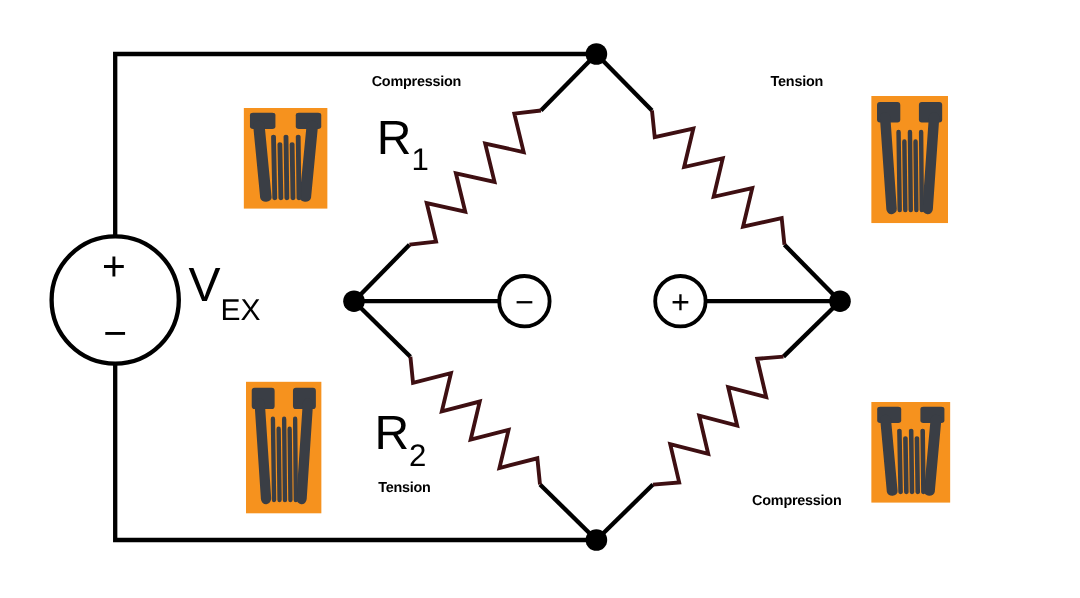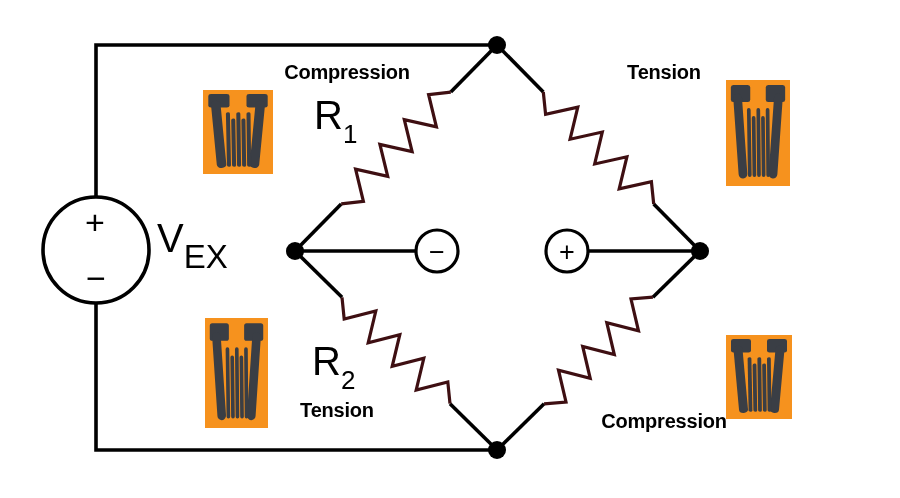--- a/index.html
+++ b/index.html
@@ -20,24 +20,24 @@
   .wire{stroke:var(--wire);stroke-width:3.6;fill:none;stroke-linejoin:miter;}
   .lead{stroke:var(--wire);stroke-width:3.6;fill:none;}
   .zigzag{stroke:var(--resistor_zigzag);stroke-width:3.2;fill:none;stroke-linejoin:miter;}
   .node-dot{fill:var(--node);stroke:none;}
   .src-circle,.term-circle{fill:#fff;stroke:var(--wire);}
   .src-circle{stroke-width:3.6;}
   .term-circle{stroke-width:3.2;}
   .sign-lg{font-size:34px;fill:var(--text);text-anchor:middle;}
   .sign-sm{font-size:27px;fill:var(--text);text-anchor:middle;}
   .lbl{position:absolute;line-height:1;white-space:nowrap;}
-  .cond{font-size:20px;font-weight:bold;width:150px;text-align:center;letter-spacing:-0.2px;}
+  .cond{font-size:12px;font-weight:bold;width:150px;text-align:center;letter-spacing:-0.2px;}
   .sym{font-size:40px;font-weight:normal;}
   .sym .sub{font-size:26px;vertical-align:-14px;}
-  .sym .vsub{font-size:33px;vertical-align:-16px;}
+  .sym .vsub{font-size:25px;vertical-align:-16px;}
   .vo-sub{font-size:23px;vertical-align:-15px;}
 </style>
 </head>
 <body>
 
 <div class="figure">
 
   <svg class="circuit" width="900" height="498" viewBox="0 0 900 498">
     <defs>
       <symbol id="gauge" viewBox="0 0 66 106" preserveAspectRatio="none">

